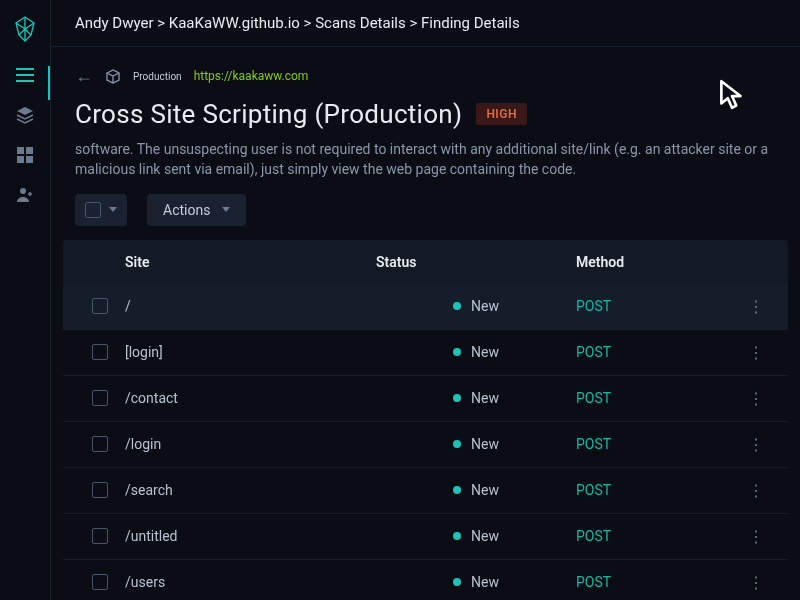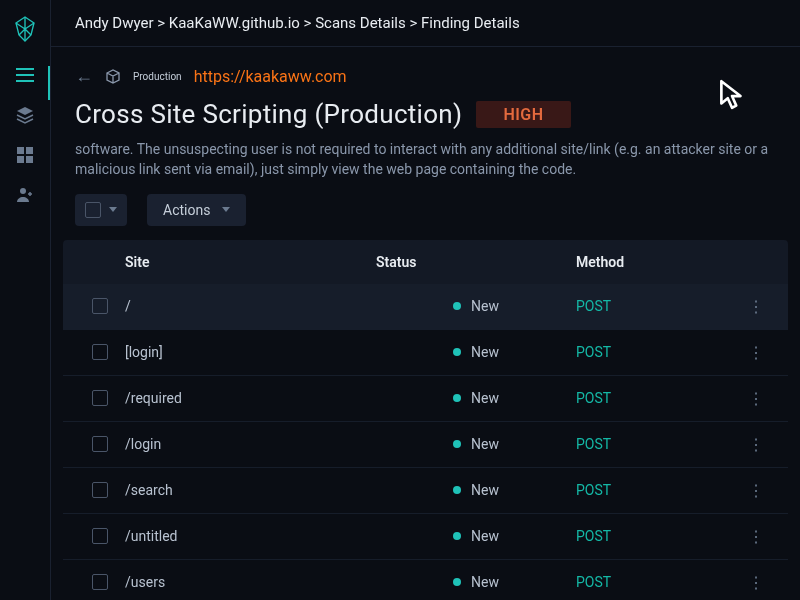--- a/index.html
+++ b/index.html
@@ -64,39 +64,39 @@
   color: #6b7a8f;
   cursor: pointer;
   font-size: 18px;
 }
 .box-icon {
   color: #6b7a8f;
   width: 16px; height: 16px;
   display: inline-flex;
 }
 .env-label { color: #c5ced9; font-size: 10px; }
-.url-link { color: #f97316; font-size: 16px; }
+.url-link { color: #84cc16; font-size: 12px; }
 .title-row {
   display: flex;
   align-items: center;
   gap: 14px;
   padding: 12px 24px 10px 24px;
 }
 .title {
   font-size: 26px;
   font-weight: 400;
   color: #e8ecf1;
   letter-spacing: 0.3px;
 }
 .badge {
   background: rgba(200,60,30,0.25);
   color: #e46a3e;
-  font-size: 16px;
+  font-size: 12px;
   font-weight: 600;
-  padding: 4px 27px;
+  padding: 4px 10px;
   border-radius: 2px;
   letter-spacing: 0.5px;
 }
 .desc {
   padding: 0 24px 14px 24px;
   color: #8a97ab;
   font-size: 14px;
   line-height: 1.45;
 }
 .toolbar {
@@ -291,21 +291,21 @@
               <span class="dot"></span>
               <span>New</span>
             </div>
             <div class="method-cell">POST</div>
             <div class="more">⋮</div>
           </div>
           <div class="trow">
             <div class="checkcell">
               <span class="checkbox"></span>
             </div>
-            <div>/required</div>
+            <div>/contact</div>
             <div class="status-cell">
               <span class="dot"></span>
               <span>New</span>
             </div>
             <div class="method-cell">POST</div>
             <div class="more">⋮</div>
           </div>
           <div class="trow">
             <div class="checkcell">
               <span class="checkbox"></span>

